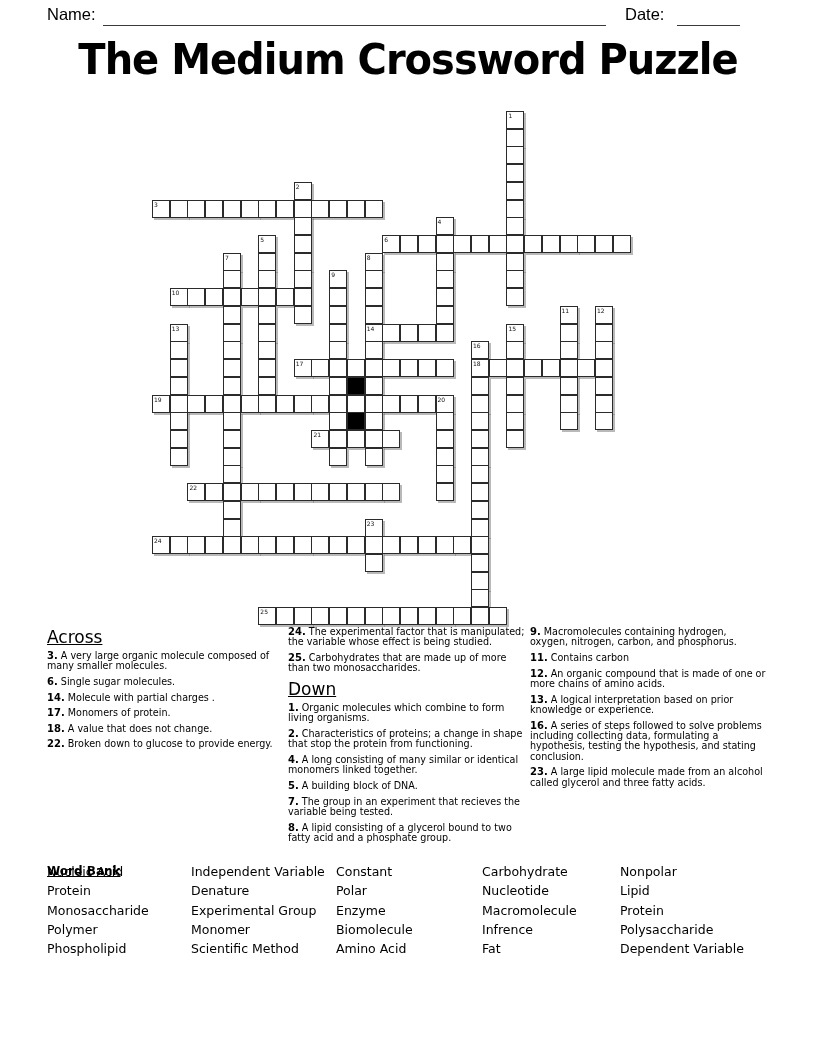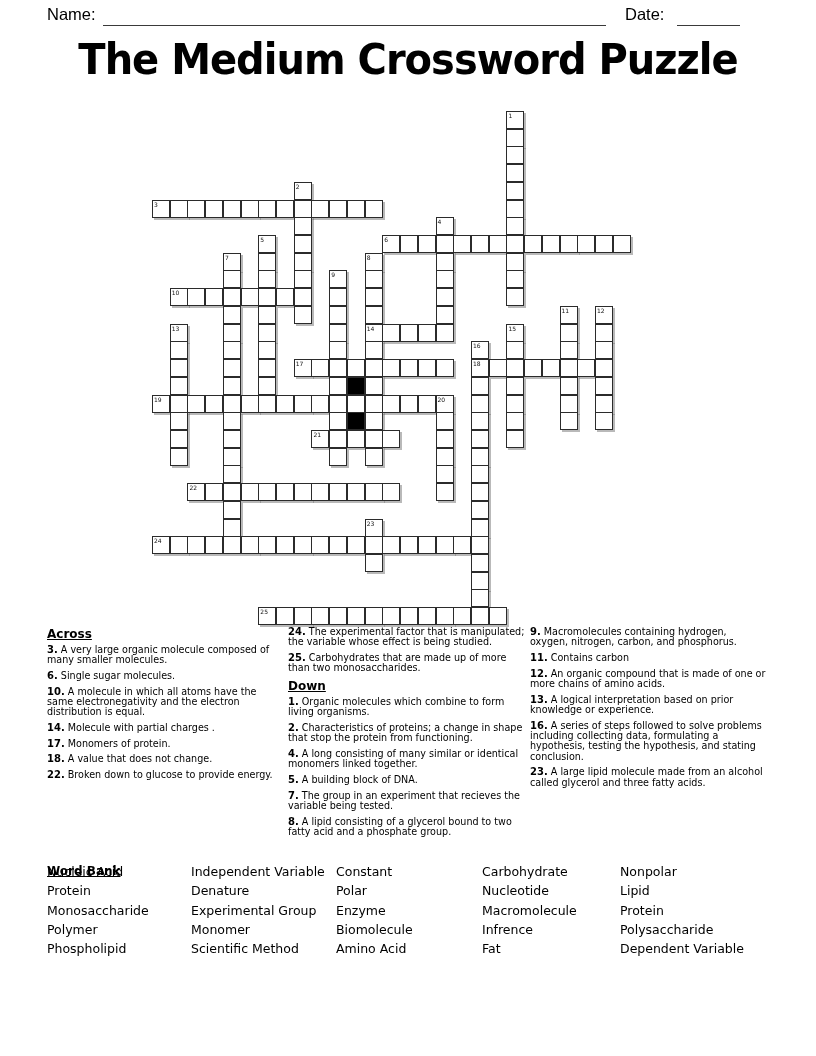--- a/index.html
+++ b/index.html
@@ -34,21 +34,21 @@
   .cell.black { background:#000; }
   .num {
     position:absolute; top:0; left:1px; font-size:6px; line-height:7px; color:#111;
   }
   
   .clue-col { position:absolute; top:627px; }
   .col0 { left:47px;  width:238px; }
   .col1 { left:288px; width:241px; }
   .col2 { left:530px; width:236px; }
   .clue-heading {
-    font-size:12px; font-weight:bold; text-decoration:underline; margin:0 0 4px 0;
+    font-size:17px; font-weight:normal; text-decoration:underline; margin:0 0 4px 0;
   }
   .clue { font-size:9.6px; line-height:10.4px; margin:0 0 5.2px 0; }
   .cnum { font-size:10px; }
   
   .wb-heading {
     position:absolute; left:47px; top:841px;
     font-size:12px; font-weight:bold; text-decoration:underline;margin-top:23px;
   }
   #wordbank {
     position:absolute; left:47px; top:862px; right:40px;
@@ -349,21 +349,20 @@
       <div class="cell" style="left: 453.24px; top: 607.16px;"></div>
       <div class="cell" style="left: 470.96px; top: 607.16px;"></div>
       <div class="cell" style="left: 488.68px; top: 607.16px;"></div>
     </div>
 
   <div id="clues">
       <div class="clue-col col0">
         <div class="clue-heading">Across</div>
         <div class="clue"><b class="cnum">3.</b> A very large organic molecule composed of many smaller molecules.</div>
         <div class="clue"><b class="cnum">6.</b> Single sugar molecules.</div>
-        <div class="clue"><b class="cnum">10.</b> A molecule in which all atoms have the same electronegativity and the electron distribution is equal.</div>
         <div class="clue"><b class="cnum">14.</b> Molecule with partial charges .</div>
         <div class="clue"><b class="cnum">17.</b> Monomers of protein.</div>
         <div class="clue"><b class="cnum">18.</b> A value that does not change.</div>
         <div class="clue"><b class="cnum">22.</b> Broken down to glucose to provide energy.</div>
       </div>
       <div class="clue-col col1">
         <div class="clue"><b class="cnum">24.</b> The experimental factor that is manipulated; the variable whose effect is being studied.</div>
         <div class="clue"><b class="cnum">25.</b> Carbohydrates that are made up of more than two monosaccharides.</div>
         <div class="clue-heading">Down</div>
         <div class="clue"><b class="cnum">1.</b> Organic molecules which combine to form living organisms.</div>

